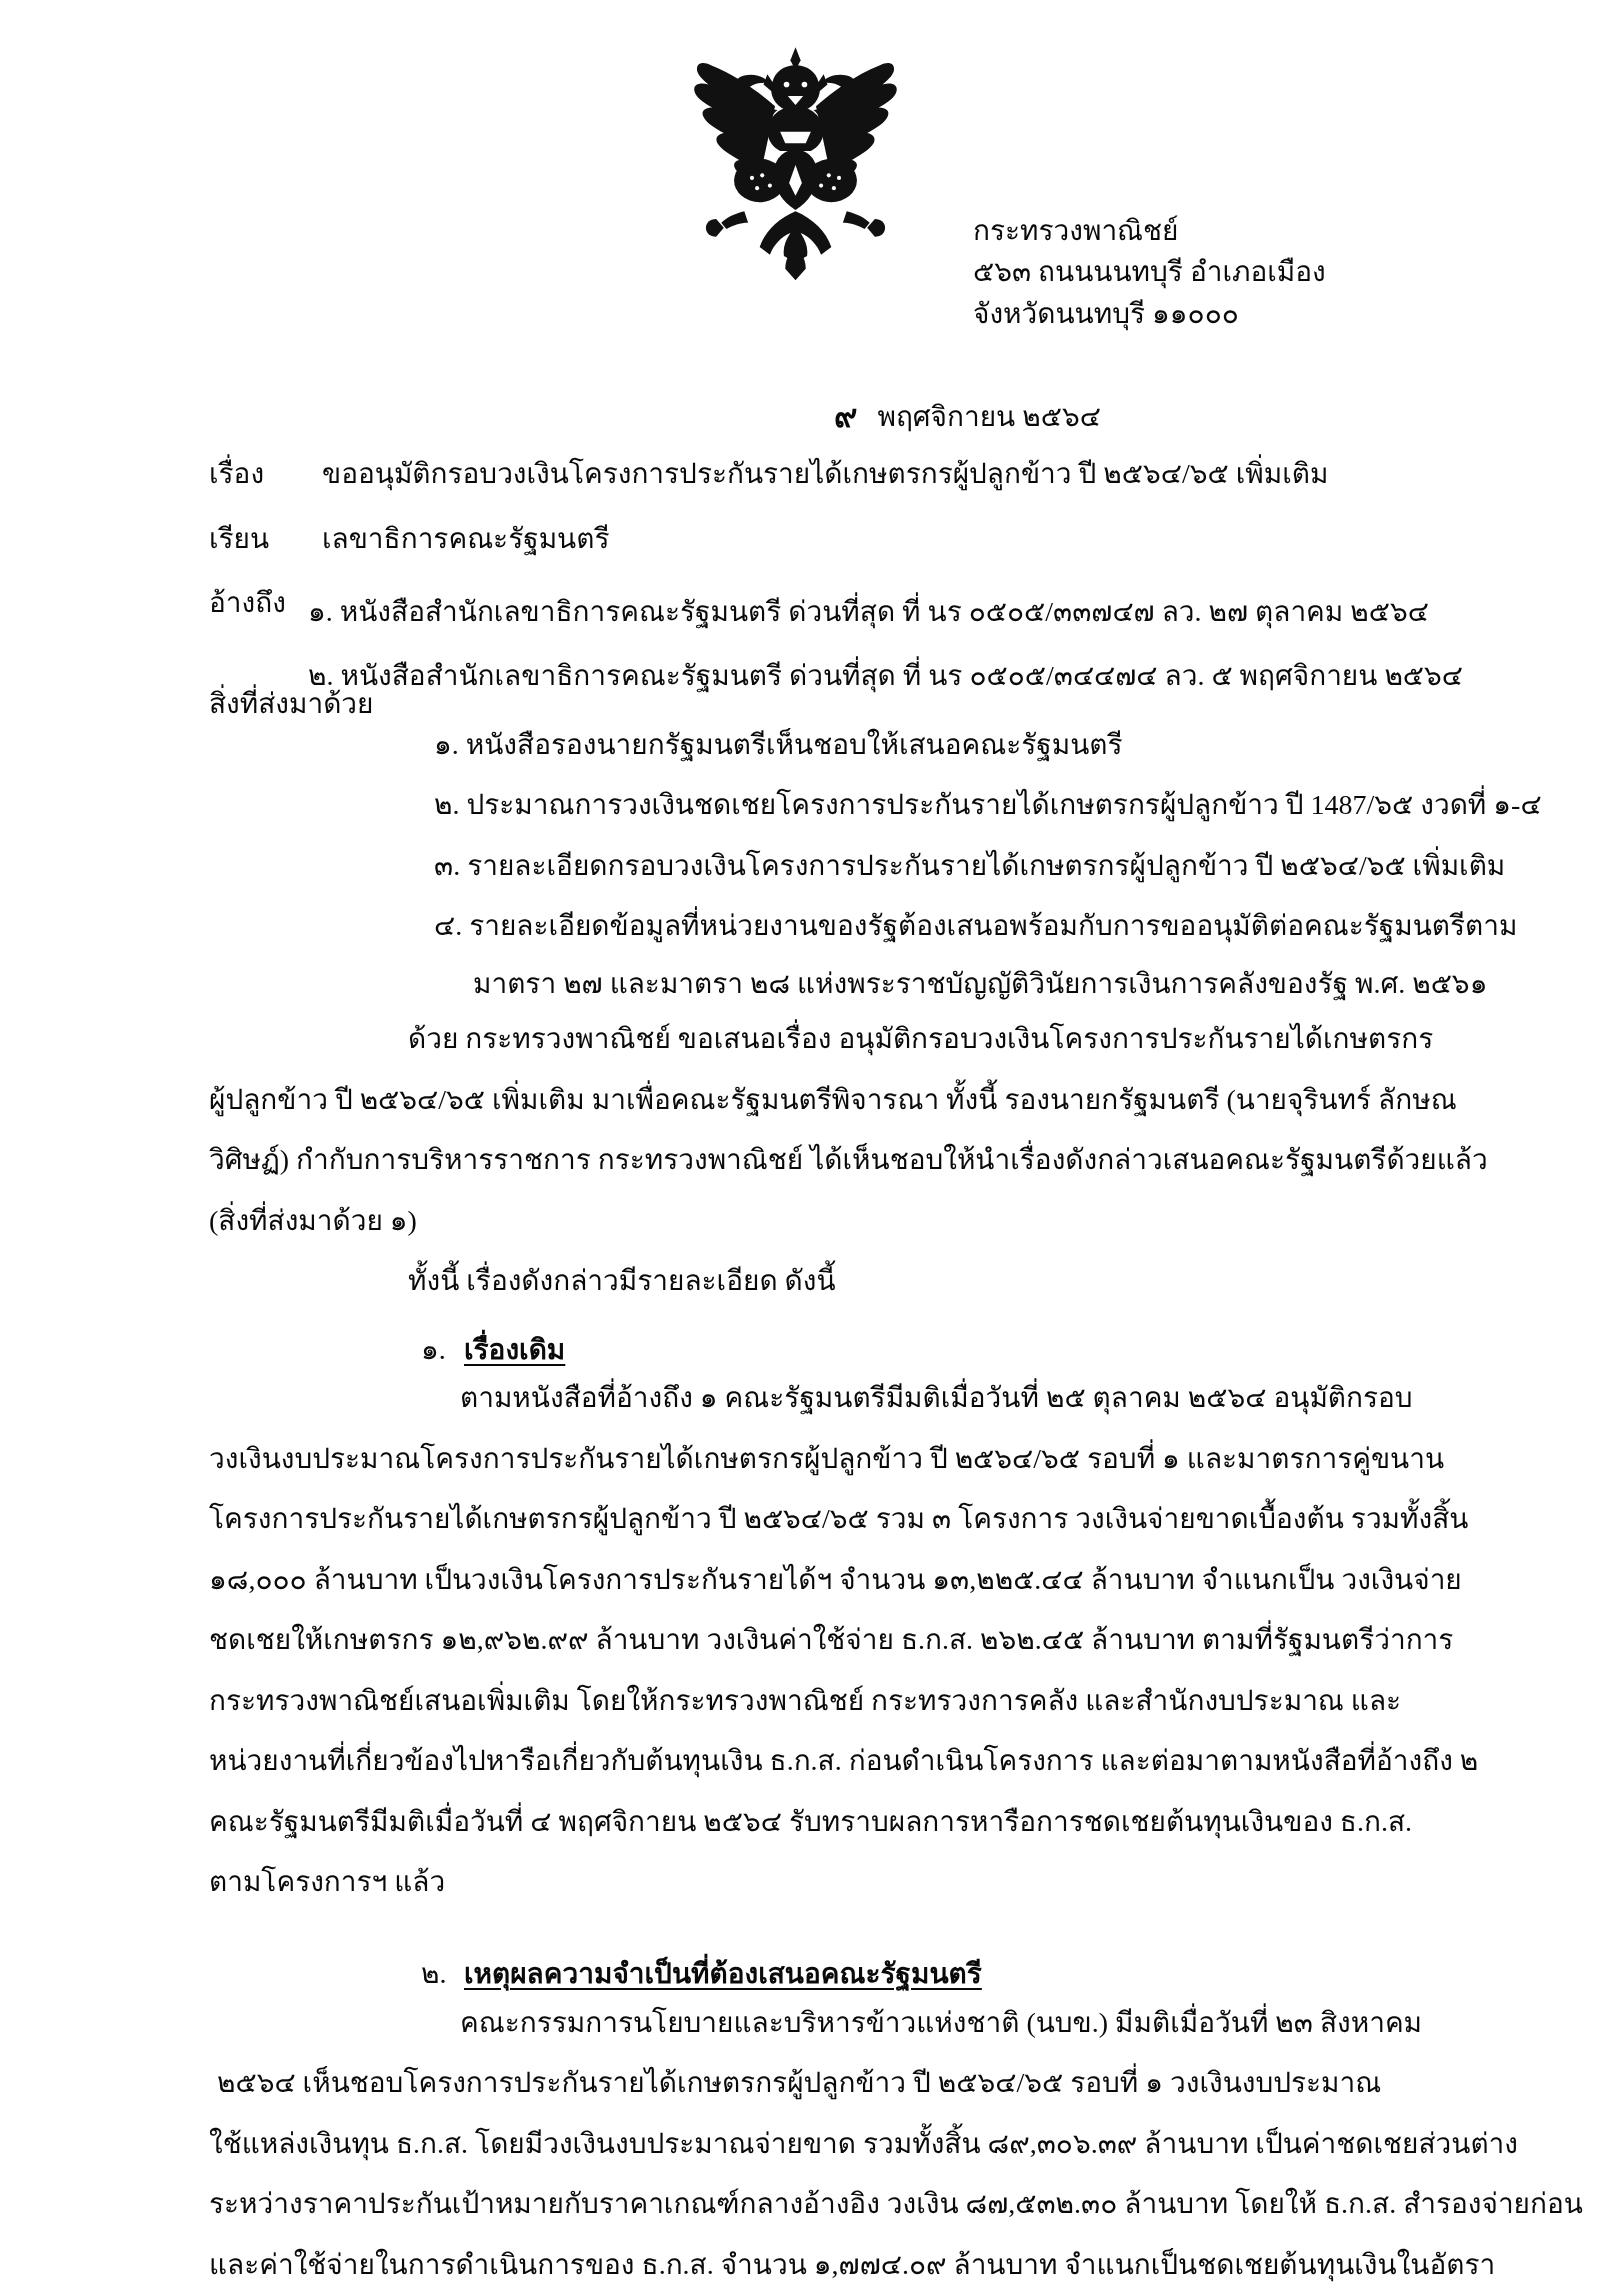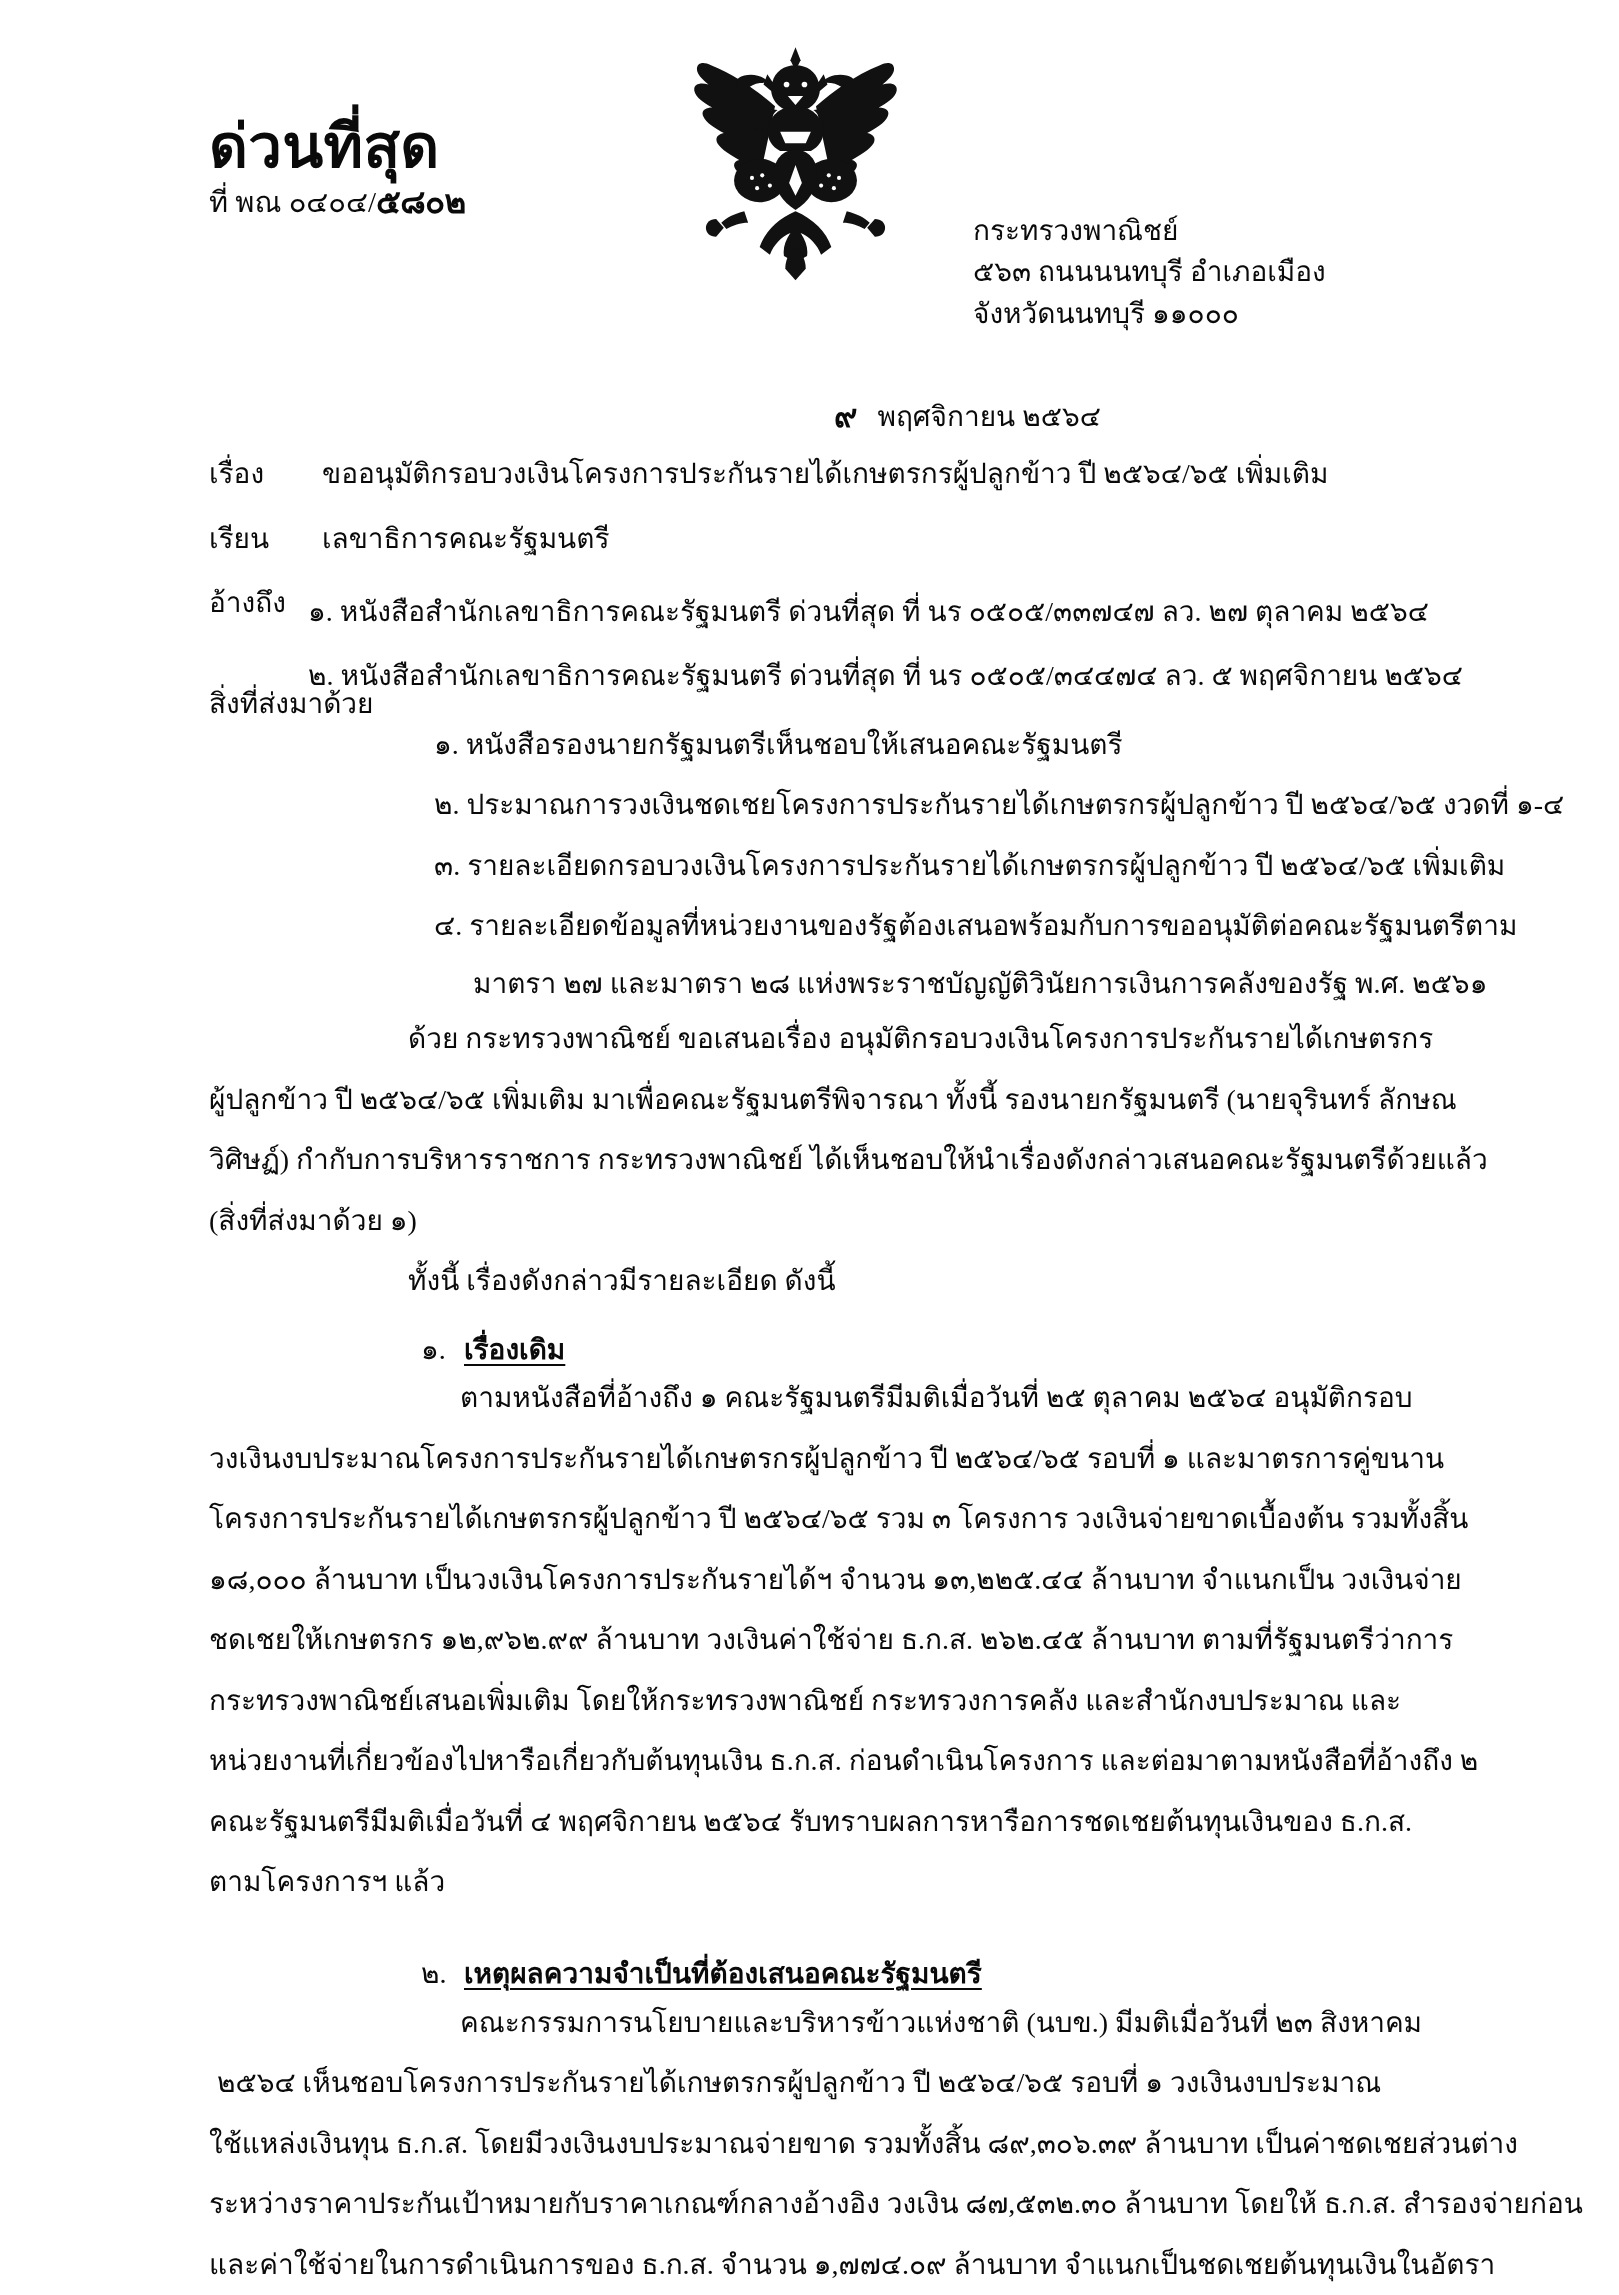--- a/index.html
+++ b/index.html
@@ -202,26 +202,20 @@
         <path d="M140 140 c8 2 14 5 18 9 l-4 5 c-5 -3 -11 -5 -17 -5 z"></path>
         <path d="M38 146 c-5 0 -8 3 -8 7 0 4 3 7 8 7 l6 -7 z"></path>
         <path d="M162 146 c5 0 8 3 8 7 0 4 -3 7 -8 7 l-6 -7 z"></path>
 
         <path d="M100 140 c-14 6 -24 16 -28 28 l8 6 c3 -8 9 -14 16 -17 -4 6 -6 12 -5 18 l9 5 9 -5 c1 -6 -1 -12 -5 -18 7 3 13 9 16 17 l8 -6 c-4 -12 -14 -22 -28 -28 z"></path>
         <path d="M100 168 c-5 4 -8 10 -8 17 l8 9 8 -9 c0 -7 -3 -13 -8 -17 z"></path>
       </g>
     </svg>
   </div>
 
-  <div class="urgent-block">
-    <div class="urgent-title">ด่วนที่สุด</div>
-    <div class="doc-number">
-      <span>ที่ พณ ๐๔๐๔/</span><span class="handwritten">๕๘๐๒</span>
-    </div>
-  </div>
 
   <div class="address-block">
     <div>กระทรวงพาณิชย์</div>
     <div>๕๖๓ ถนนนนทบุรี อำเภอเมือง</div>
     <div>จังหวัดนนทบุรี ๑๑๐๐๐</div>
   </div>
 
   <div class="date-line">
     <span class="day-hand">๙</span><span>พฤศจิกายน ๒๕๖๔</span>
   </div>
@@ -233,21 +227,21 @@
   <div class="field-row row-to">
     <span class="field-label">เรียน</span><span class="field-value">เลขาธิการคณะรัฐมนตรี</span>
   </div>
 
   <div class="field-row row-ref-label">อ้างถึง</div>
   <div class="ref-item ref-1">๑. หนังสือสำนักเลขาธิการคณะรัฐมนตรี ด่วนที่สุด ที่ นร ๐๕๐๕/๓๓๗๔๗ ลว. ๒๗ ตุลาคม ๒๕๖๔</div>
   <div class="ref-item ref-2">๒. หนังสือสำนักเลขาธิการคณะรัฐมนตรี ด่วนที่สุด ที่ นร ๐๕๐๕/๓๔๔๗๔ ลว. ๕ พฤศจิกายน ๒๕๖๔</div>
 
   <div class="field-row row-att-label">สิ่งที่ส่งมาด้วย</div>
   <div class="att-item att-1">๑. หนังสือรองนายกรัฐมนตรีเห็นชอบให้เสนอคณะรัฐมนตรี</div>
-  <div class="att-item att-2">๒. ประมาณการวงเงินชดเชยโครงการประกันรายได้เกษตรกรผู้ปลูกข้าว ปี ๒๕๖๔/๖๕ งวดที่ ๑-๔</div>
+  <div class="att-item att-2">๒. ประมาณการวงเงินชดเชยโครงการประกันรายได้เกษตรกรผู้ปลูกข้าว ปี 1487/๖๕ งวดที่ ๑-๔</div>
   <div class="att-item att-3">๓. รายละเอียดกรอบวงเงินโครงการประกันรายได้เกษตรกรผู้ปลูกข้าว ปี ๒๕๖๔/๖๕ เพิ่มเติม</div>
   <div class="att-item att-4a">๔. รายละเอียดข้อมูลที่หน่วยงานของรัฐต้องเสนอพร้อมกับการขออนุมัติต่อคณะรัฐมนตรีตาม</div>
   <div class="att-item att-4b">มาตรา ๒๗ และมาตรา ๒๘ แห่งพระราชบัญญัติวินัยการเงินการคลังของรัฐ พ.ศ. ๒๕๖๑</div>
 
   <div class="para intro-1">ด้วย กระทรวงพาณิชย์ ขอเสนอเรื่อง อนุมัติกรอบวงเงินโครงการประกันรายได้เกษตรกร</div>
   <div class="para intro-2">ผู้ปลูกข้าว ปี ๒๕๖๔/๖๕ เพิ่มเติม มาเพื่อคณะรัฐมนตรีพิจารณา ทั้งนี้ รองนายกรัฐมนตรี (นายจุรินทร์ ลักษณ</div>
   <div class="para intro-3">วิศิษฏ์) กำกับการบริหารราชการ กระทรวงพาณิชย์ ได้เห็นชอบให้นำเรื่องดังกล่าวเสนอคณะรัฐมนตรีด้วยแล้ว</div>
   <div class="para intro-4">(สิ่งที่ส่งมาด้วย ๑)</div>
 
   <div class="para allthis">ทั้งนี้ เรื่องดังกล่าวมีรายละเอียด ดังนี้</div>

